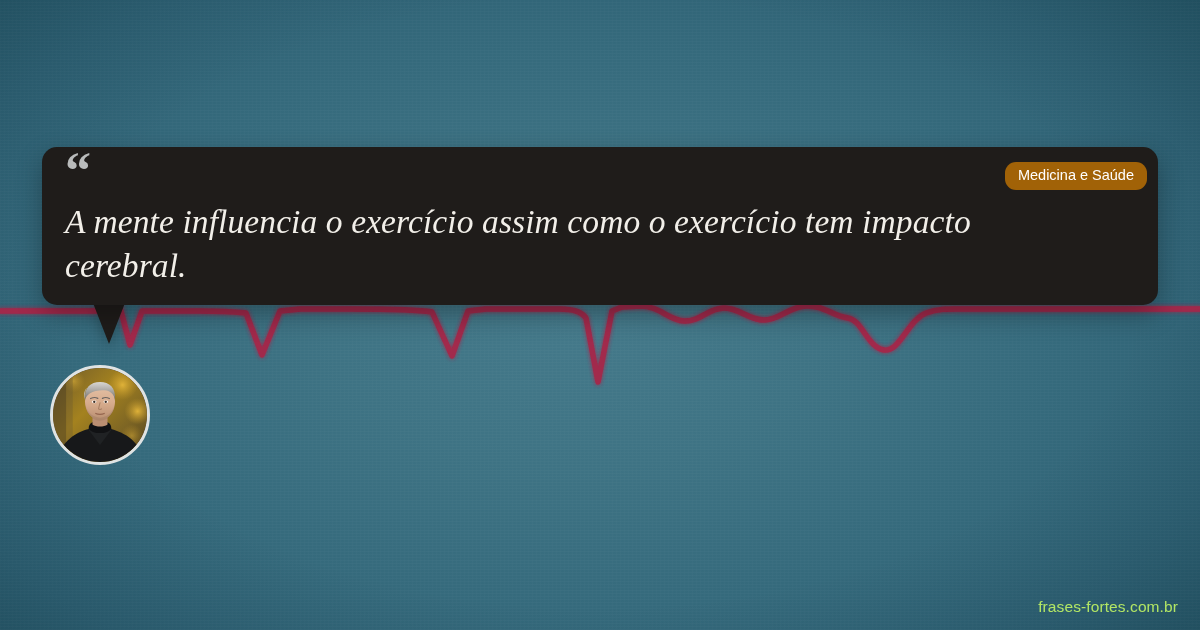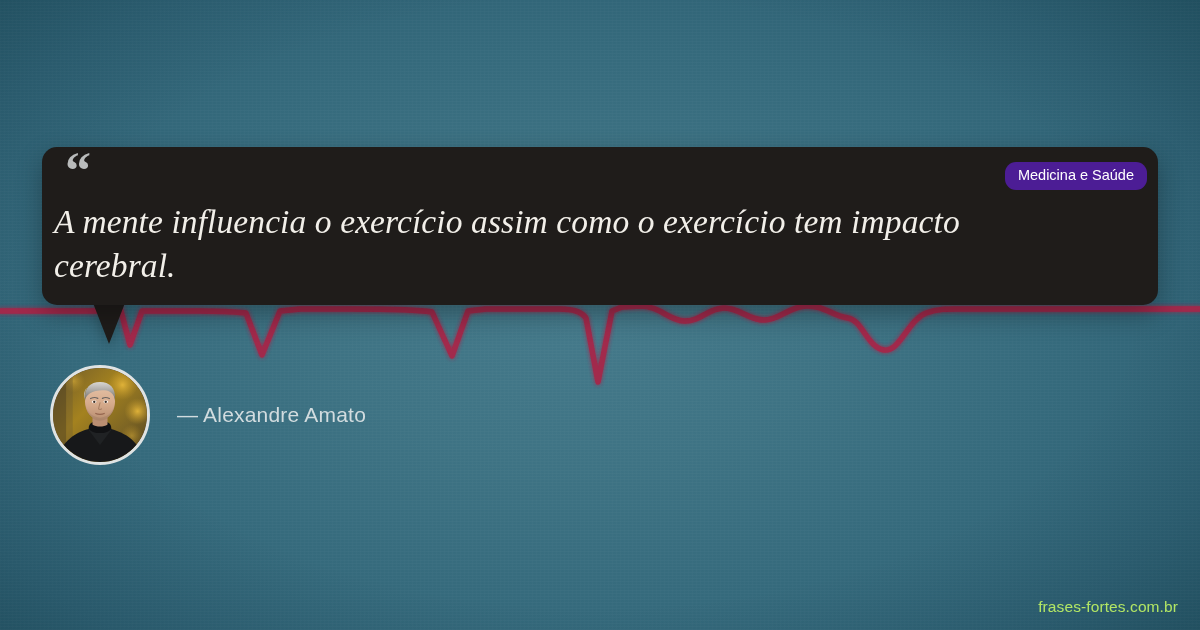--- a/index.html
+++ b/index.html
@@ -91,37 +91,37 @@
     font-size: 52px;
     font-weight: 700;
     color: #b9bbbb;
     line-height: 1;
     letter-spacing: 1px;
     user-select: none;
   }
 
   .quote-text {
     position: absolute;
-    left: 12px;
+    left: 23px;
     top: 53px;
     right: 150px;
     font-family: "Liberation Serif", serif;
     font-style: italic;
     font-size: 33.5px;
     line-height: 44px;
     color: #f2efe9;
     letter-spacing: 0.1px;
     white-space: pre-line;
   }
 
   .category-badge {
     position: absolute;
     right: 11px;
     top: 15px;
-    background: #4c1d95;
+    background: #a16207;
     color: #ffffff;
     font-size: 14.5px;
     line-height: 1;
     padding: 6px 13px 7px 13px;
     border-radius: 11px;
     white-space: nowrap;
     font-family: "Liberation Sans", sans-serif;
   }
 
   
@@ -278,18 +278,17 @@
           <circle cx="56.1" cy="36" r="1.25" fill="#3c3028"></circle>
 
           <path d="M50,37 L48.4,43.5 C49.2,44.3 50.9,44.3 51.7,43.5" stroke="#a87f63" stroke-width="1.1" fill="none" stroke-linecap="round"></path>
 
           <path d="M45.5,48.4 C47.8,49.6 52.2,49.6 54.5,48.4" stroke="#95664f" stroke-width="1.3" fill="none" stroke-linecap="round"></path>
 
           <path d="M34,36 C35,45 40,52 50,53 C60,52 65,45 66,36 C66,47 60,56 50,56 C40,56 34,47 34,36 Z" fill="#000" opacity=".07"></path>
         </g>
       </svg>
     </div>
-    <div class="author-name">— Alexandre Amato</div>
   </div>
 
   <div class="watermark">frases-fortes.com.br</div>
 
 </div>
 
 </body></html>

